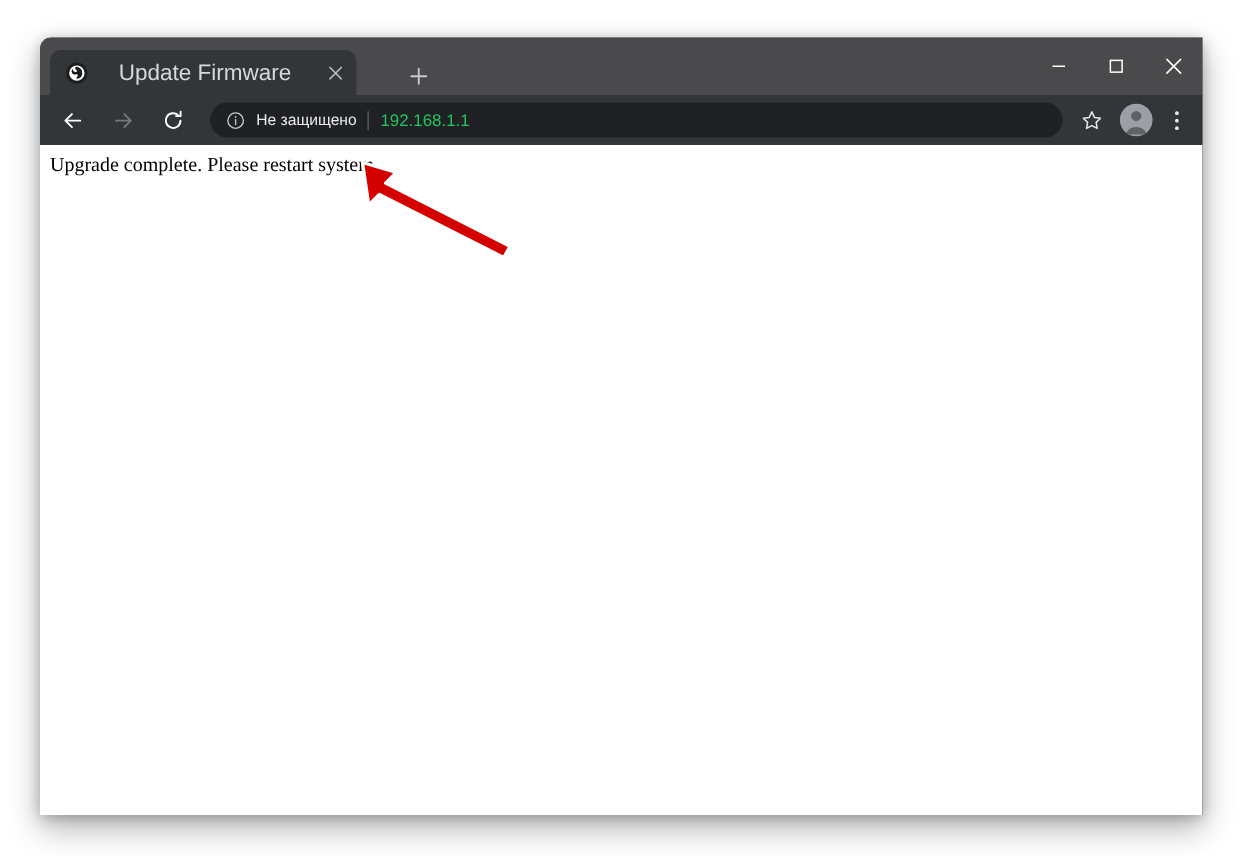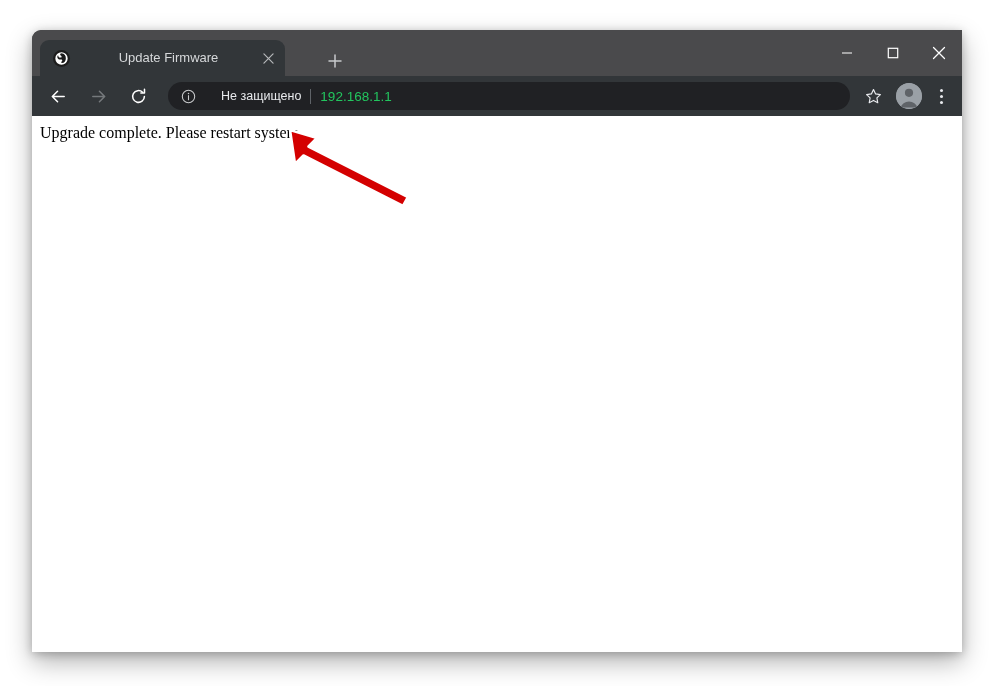--- a/index.html
+++ b/index.html
@@ -58,28 +58,27 @@
     background: #1e1e1e;
     flex: 0 0 auto;
     position: relative;
     display: flex;
     align-items: center;
     justify-content: center;
   }
   .tab-favicon svg { display: block; }
   .tab-title {
     flex: 1 1 auto;
-    margin-left: 12px;
+    margin-left: 25px;
     color: #d6d8da;
-    font-size: 13px;
+    font-size: 18px;
     line-height: 36px;
     white-space: nowrap;
     overflow: hidden;
     text-overflow: ellipsis;
-    text-align: center;
   }
   .tab-close {
     flex: 0 0 auto;
     width: 26px;
     height: 26px;
     margin-right: 4px;
     display: flex;
     align-items: center;
     justify-content: center;
     color: #b6b8ba;
@@ -150,21 +149,21 @@
   .info-icon {
     flex: 0 0 auto;
     width: 16px;
     height: 16px;
     display: flex;
     align-items: center;
     justify-content: center;
     color: #c8cacc;
   }
   .security-text {
-    margin-left: 25px;
+    margin-left: 9px;
     color: #e8eaed;
     font-size: 12.5px;
     white-space: nowrap;
   }
   .omni-sep {
     margin: 0 9px;
     width: 1px;
     height: 15px;
     background: #5f6368;
     flex: 0 0 auto;

